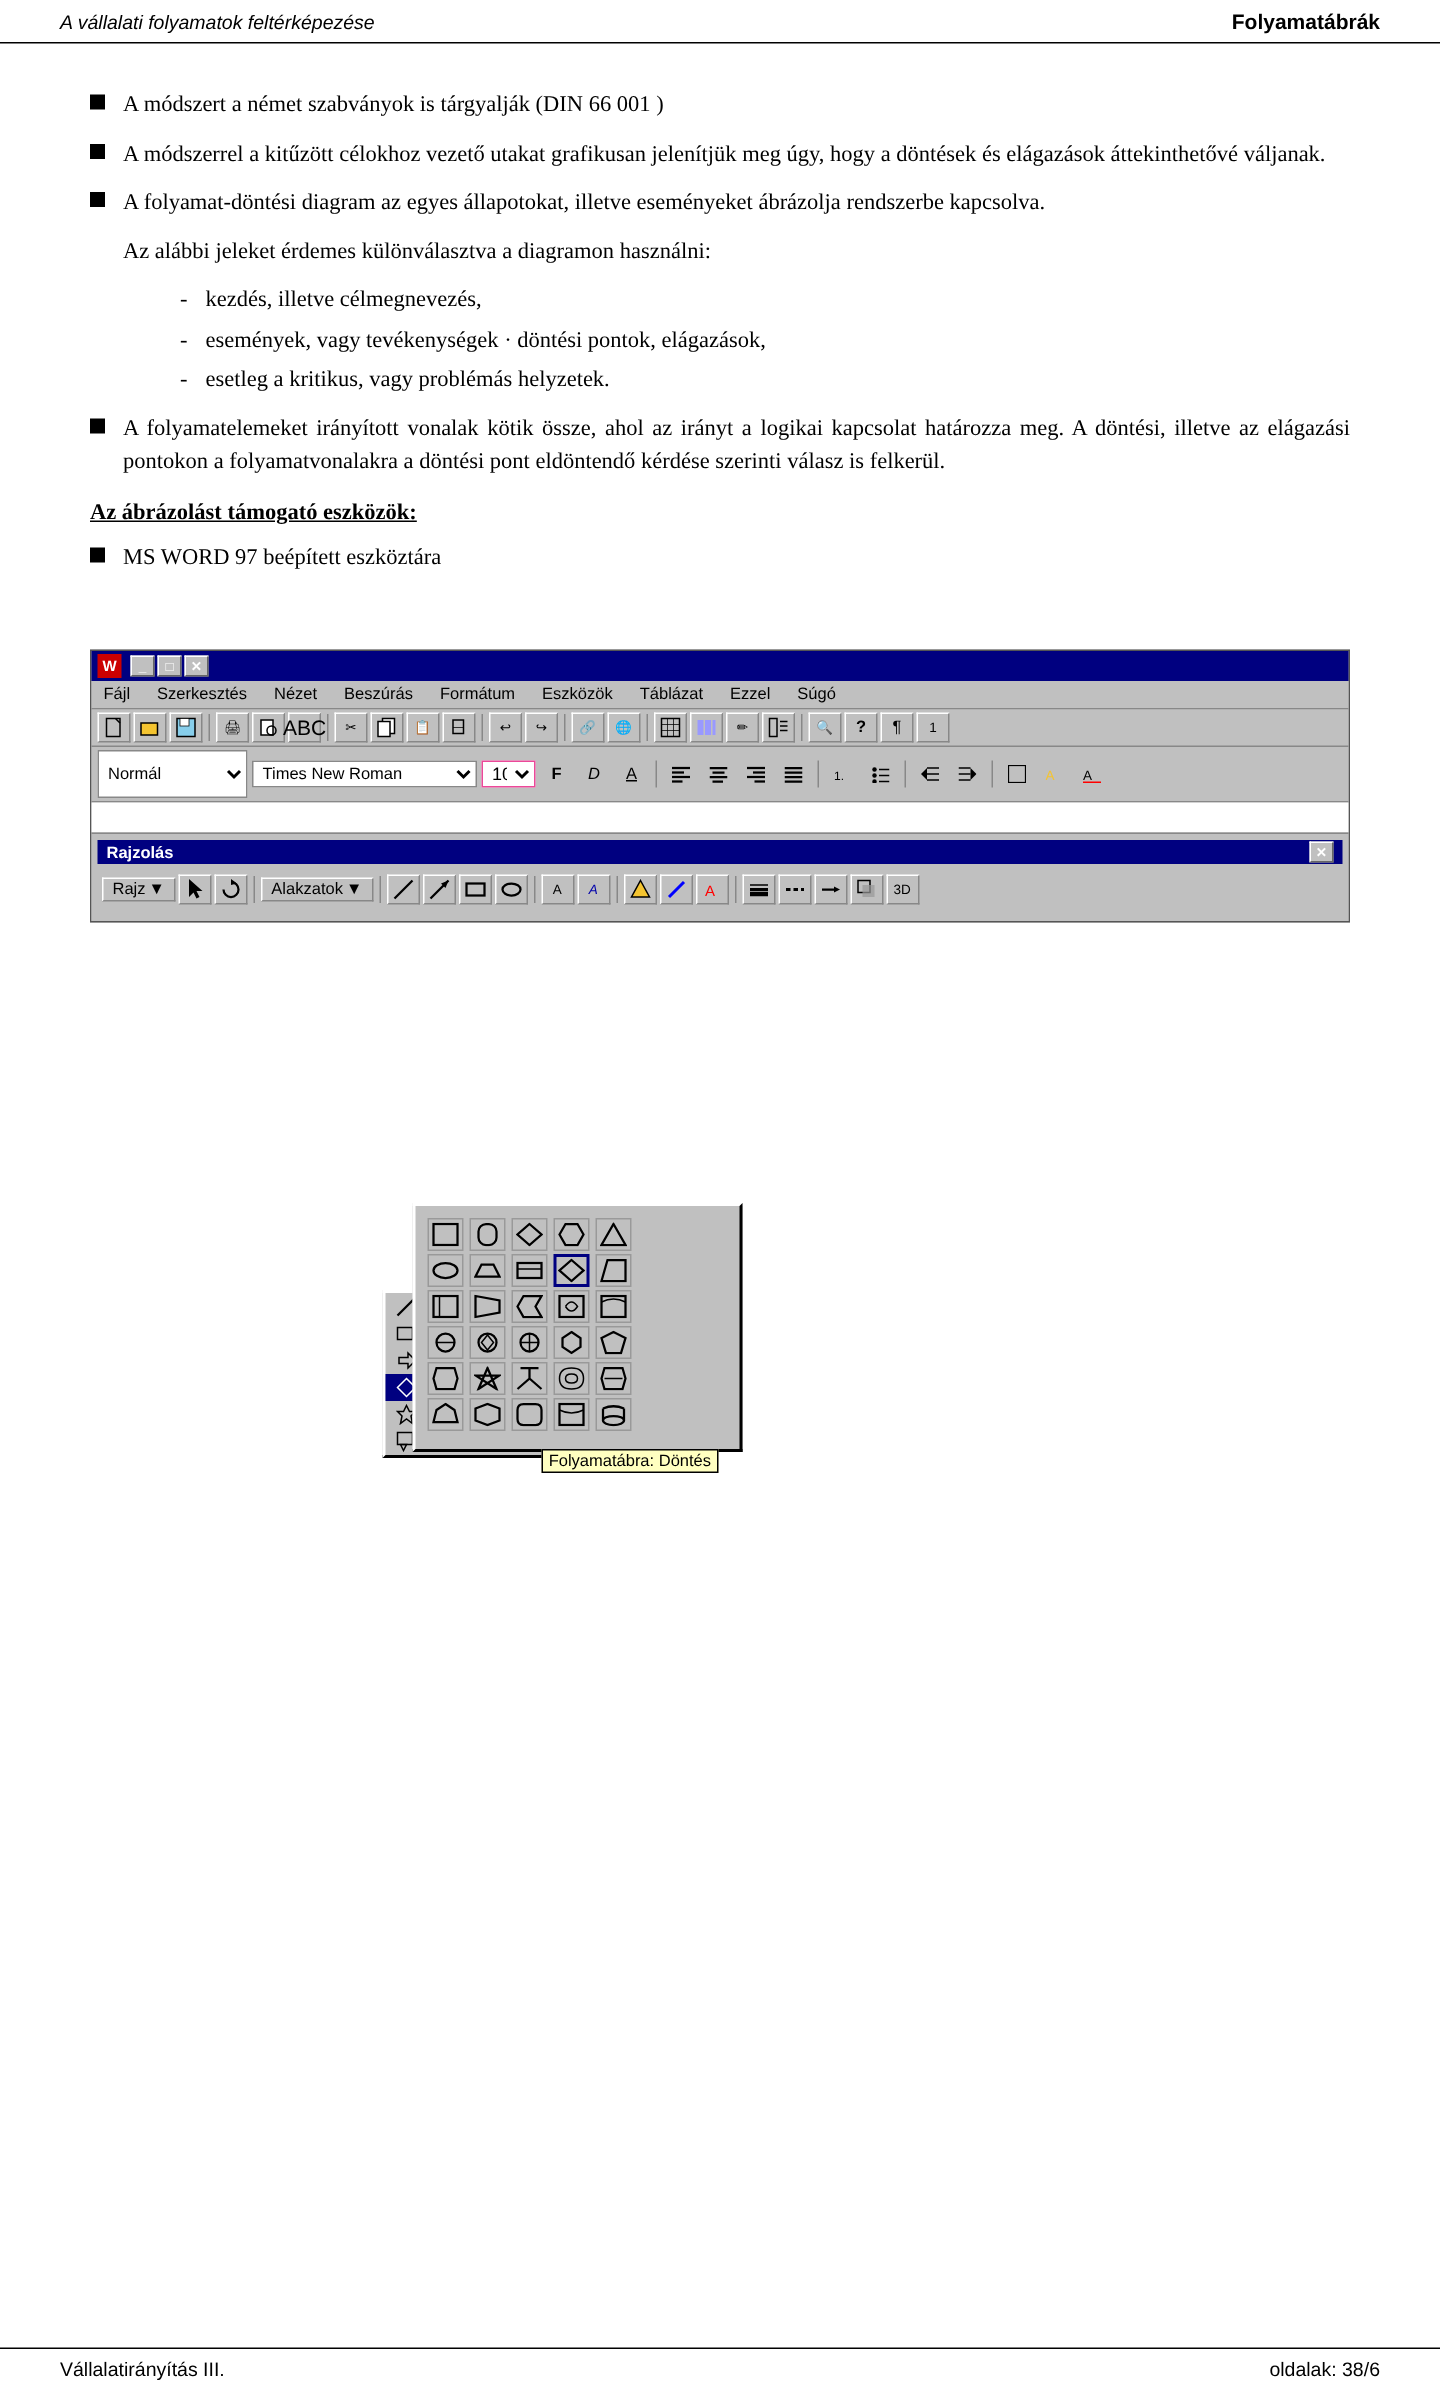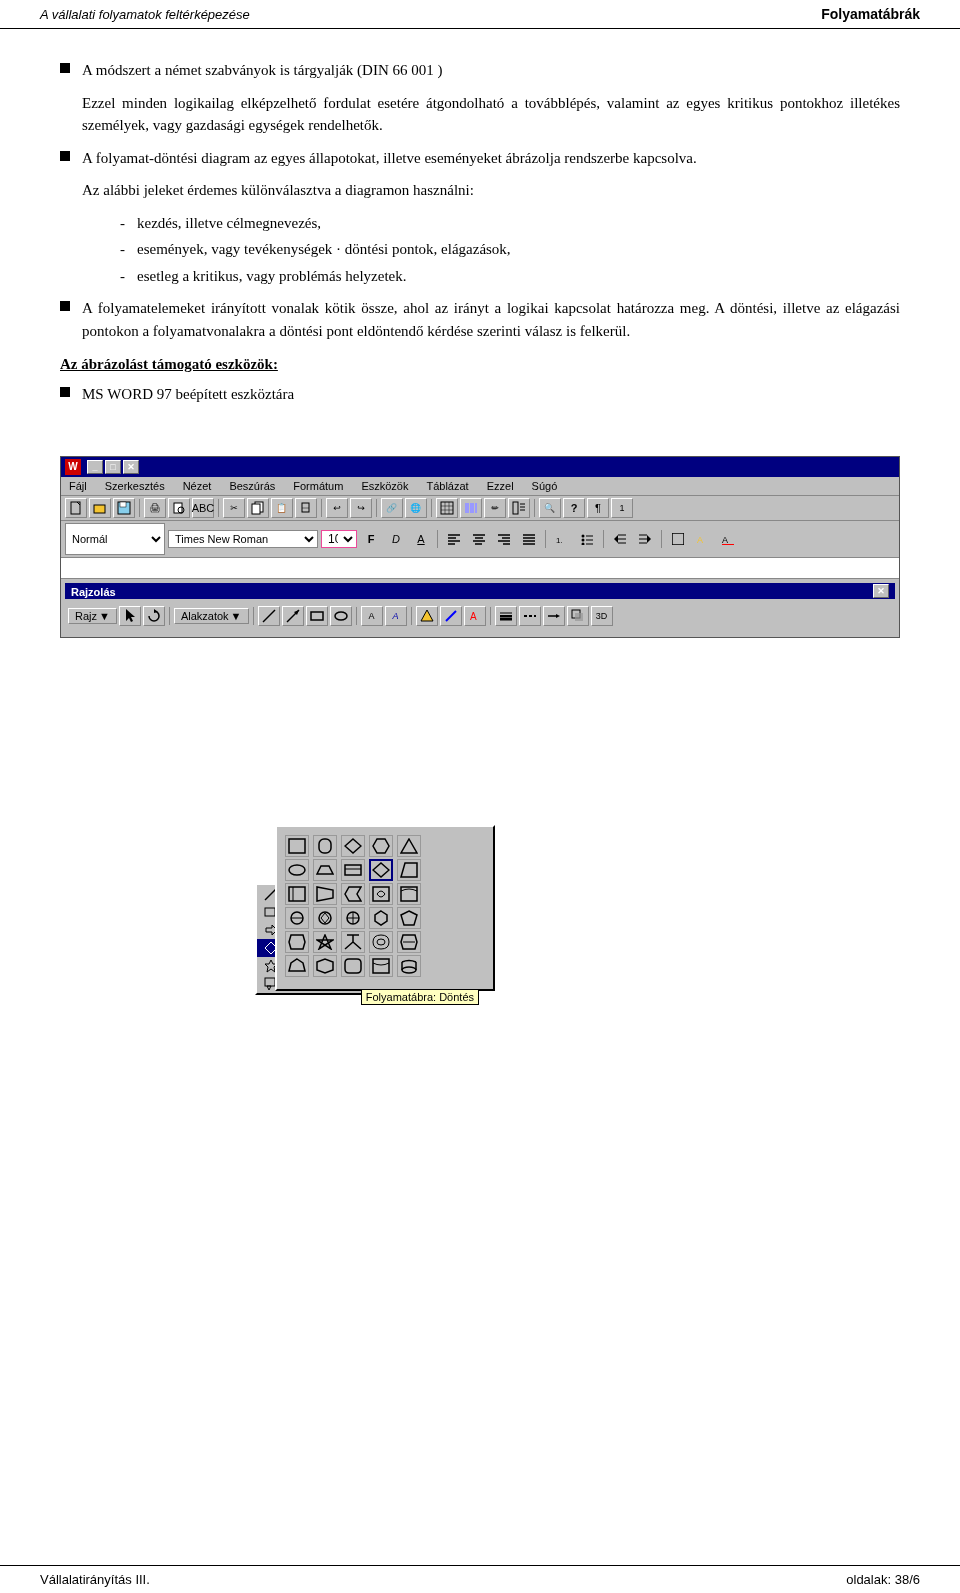--- a/index.html
+++ b/index.html
@@ -359,22 +359,25 @@
   <span class="header-right">Folyamatábrák</span>
 </div>
 
 <div class="main-content">
 
   <div class="bullet-item">
     <div class="bullet-square"></div>
     <div class="bullet-text">A módszert a német szabványok is tárgyalják (DIN 66 001 )</div>
   </div>
 
-
-  <p style="margin-left: 22px;">Ezzel minden logikailag elképzelhető fordulat esetére átgondolható a továbblépés, valamint az egyes kritikus pontokhoz illetékes személyek, vagy gazdasági egységek rendelhetők.</p>
+  <div class="bullet-item">
+    <div class="bullet-square"></div>
+    <div class="bullet-text">A módszerrel a kitűzött célokhoz vezető utakat grafikusan jelenítjük meg úgy, hogy a döntések és elágazások áttekinthetővé váljanak.</div>
+  </div>
+
 
   <div class="bullet-item">
     <div class="bullet-square"></div>
     <div class="bullet-text">A folyamat-döntési diagram az egyes állapotokat, illetve eseményeket ábrázolja rendszerbe kapcsolva.</div>
   </div>
 
   <p style="margin-left: 22px;">Az alábbi jeleket érdemes különválasztva a diagramon használni:</p>
 
   <div class="dash-list">
     <div class="dash-item">
@@ -449,21 +452,21 @@
             </svg>
         </div>
         <div class="tb-separator"></div>
         <div class="tb-btn" title="Print">🖨</div>
         <div class="tb-btn" title="Print Preview">
           <svg width="14" height="14">
               <rect x="2" y="2" width="8" height="10" fill="#fff" stroke="#000" stroke-width="1"></rect>
               <circle cx="9" cy="9" r="3" fill="none" stroke="#000" stroke-width="1"></circle>
             </svg>
         </div>
-        <div class="tb-btn" title="Spellcheck" style="font-size:11px;">ABC</div>
+        <div class="tb-btn" title="Spellcheck" style="font-size:14px;">ABC</div>
         <div class="tb-separator"></div>
         <div class="tb-btn" title="Cut">✂</div>
         <div class="tb-btn" title="Copy">
           <svg width="14" height="14">
               <rect x="4" y="1" width="8" height="10" fill="#fff" stroke="#000" stroke-width="1"></rect>
               <rect x="1" y="3" width="8" height="10" fill="#fff" stroke="#000" stroke-width="1"></rect>
             </svg>
         </div>
         <div class="tb-btn" title="Paste">📋</div>
         <div class="tb-btn" title="Paste Special">

